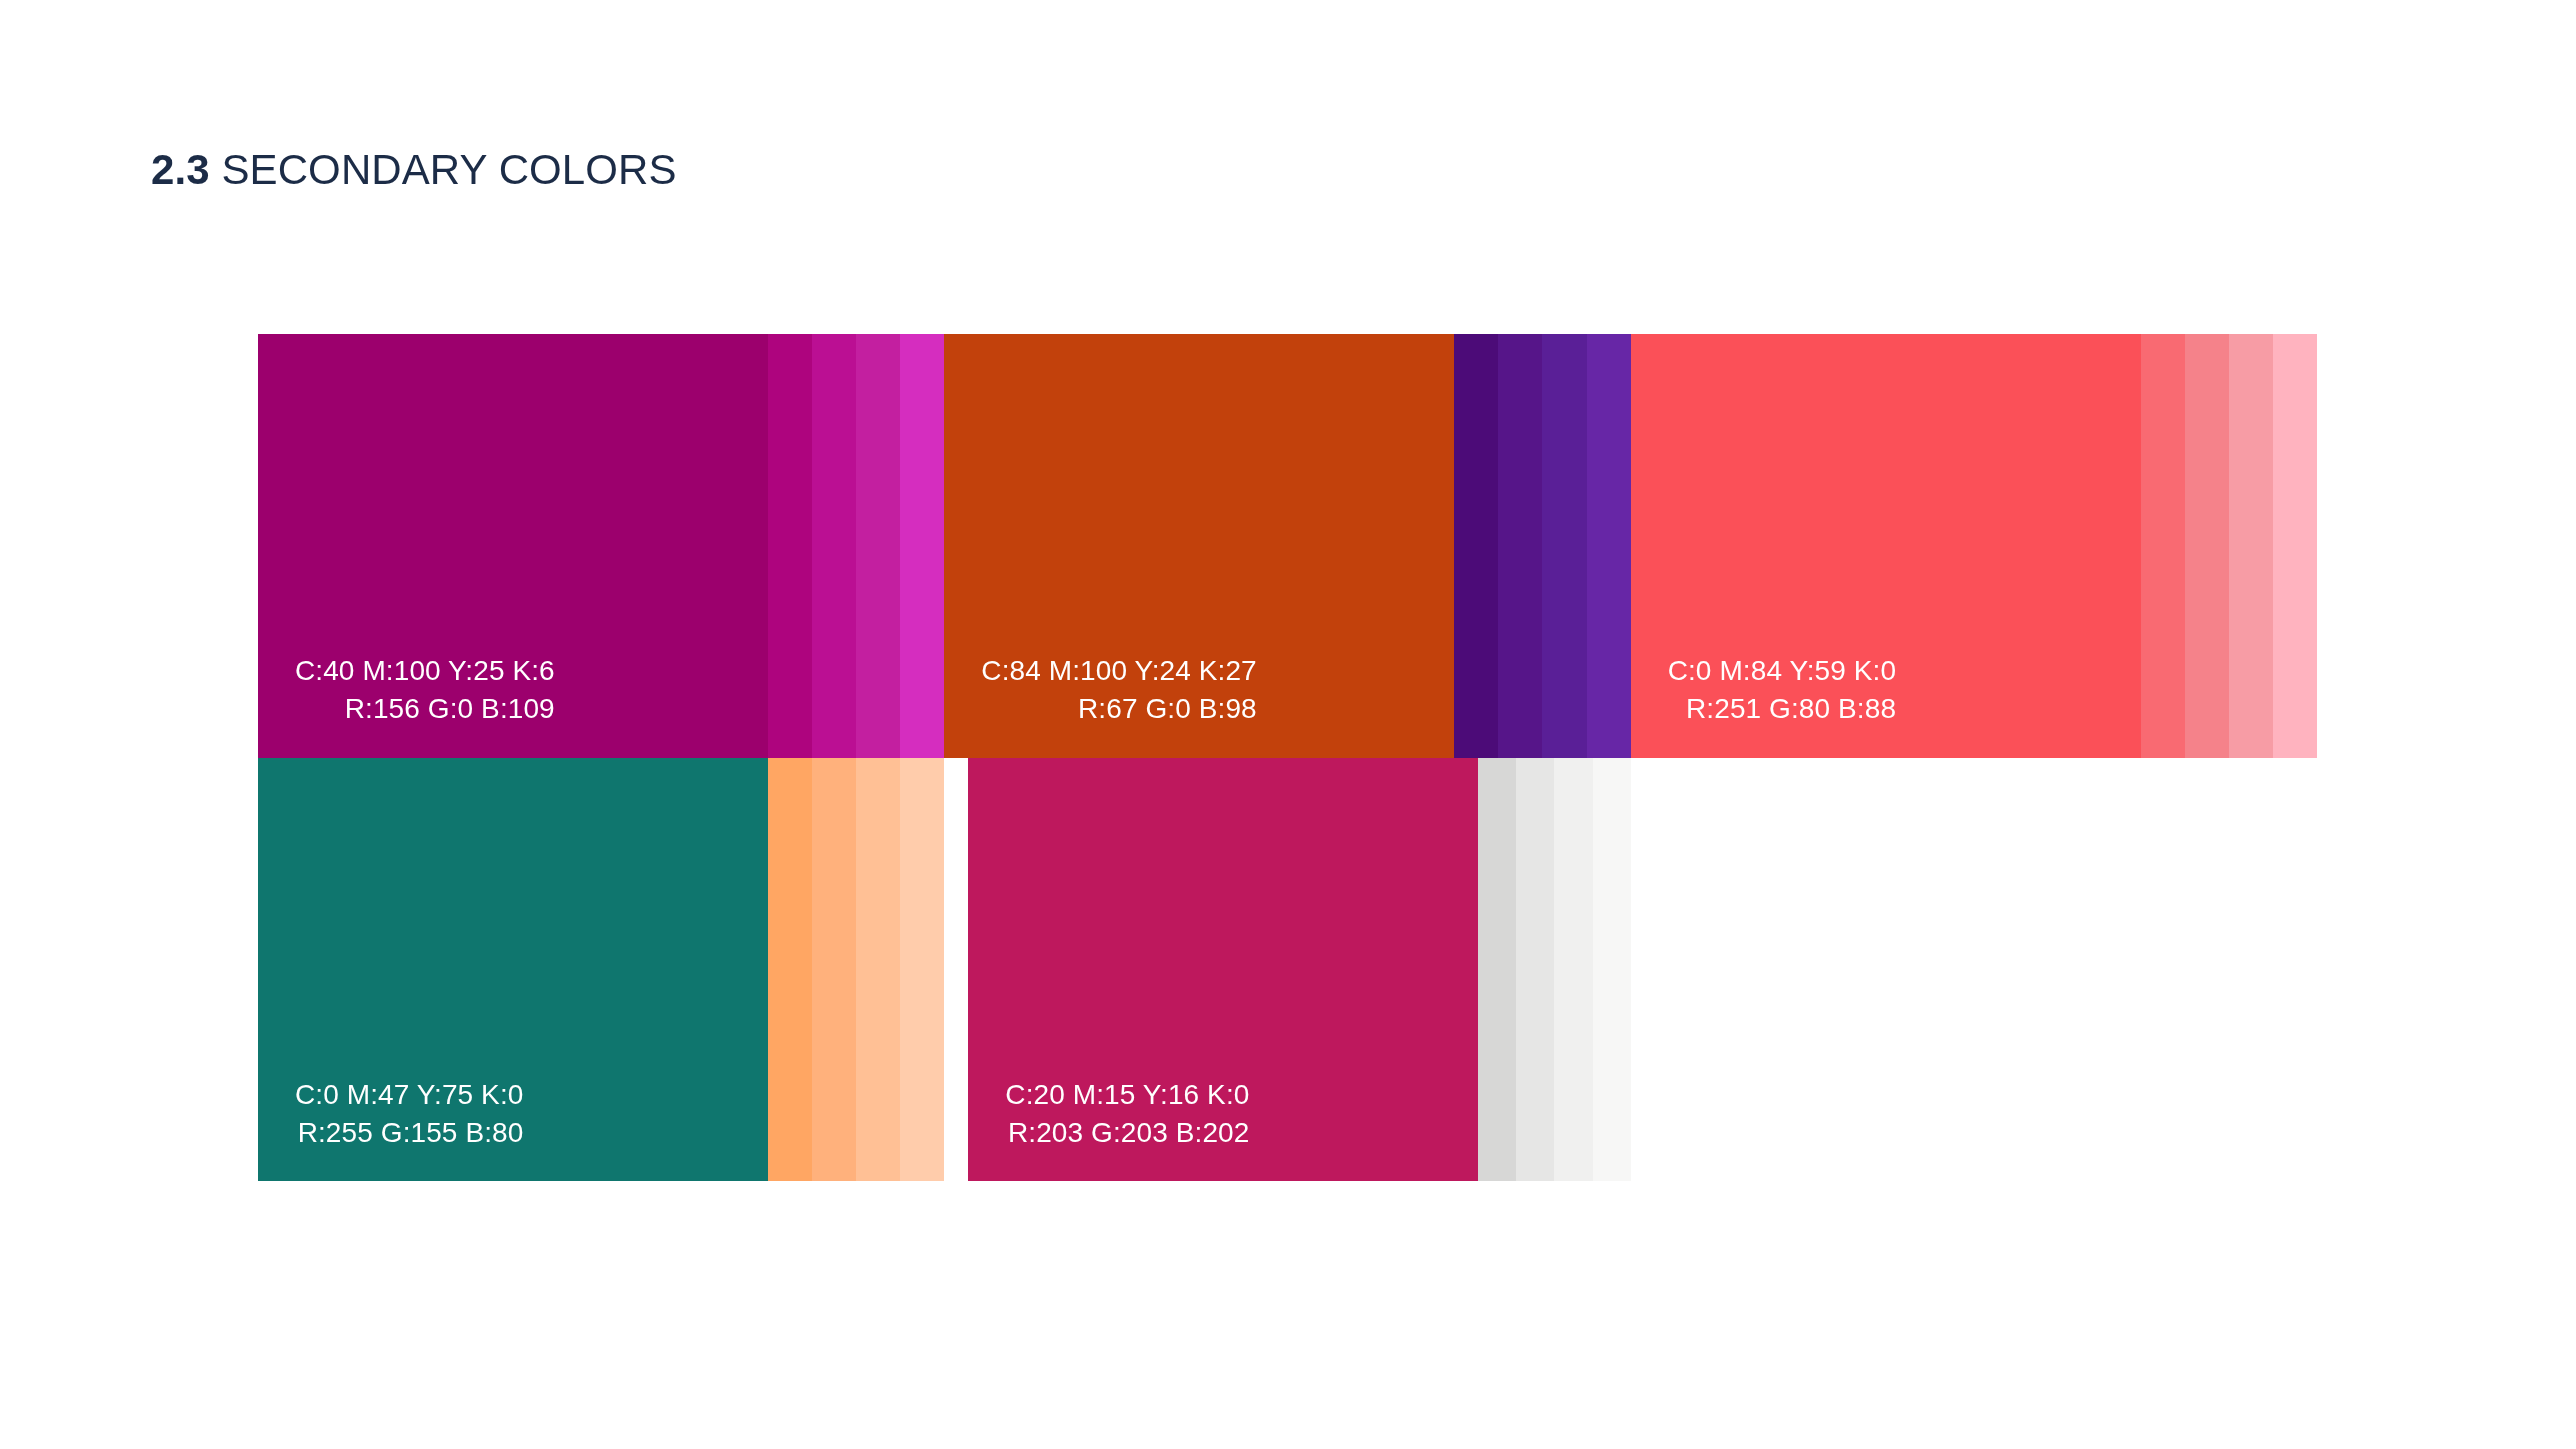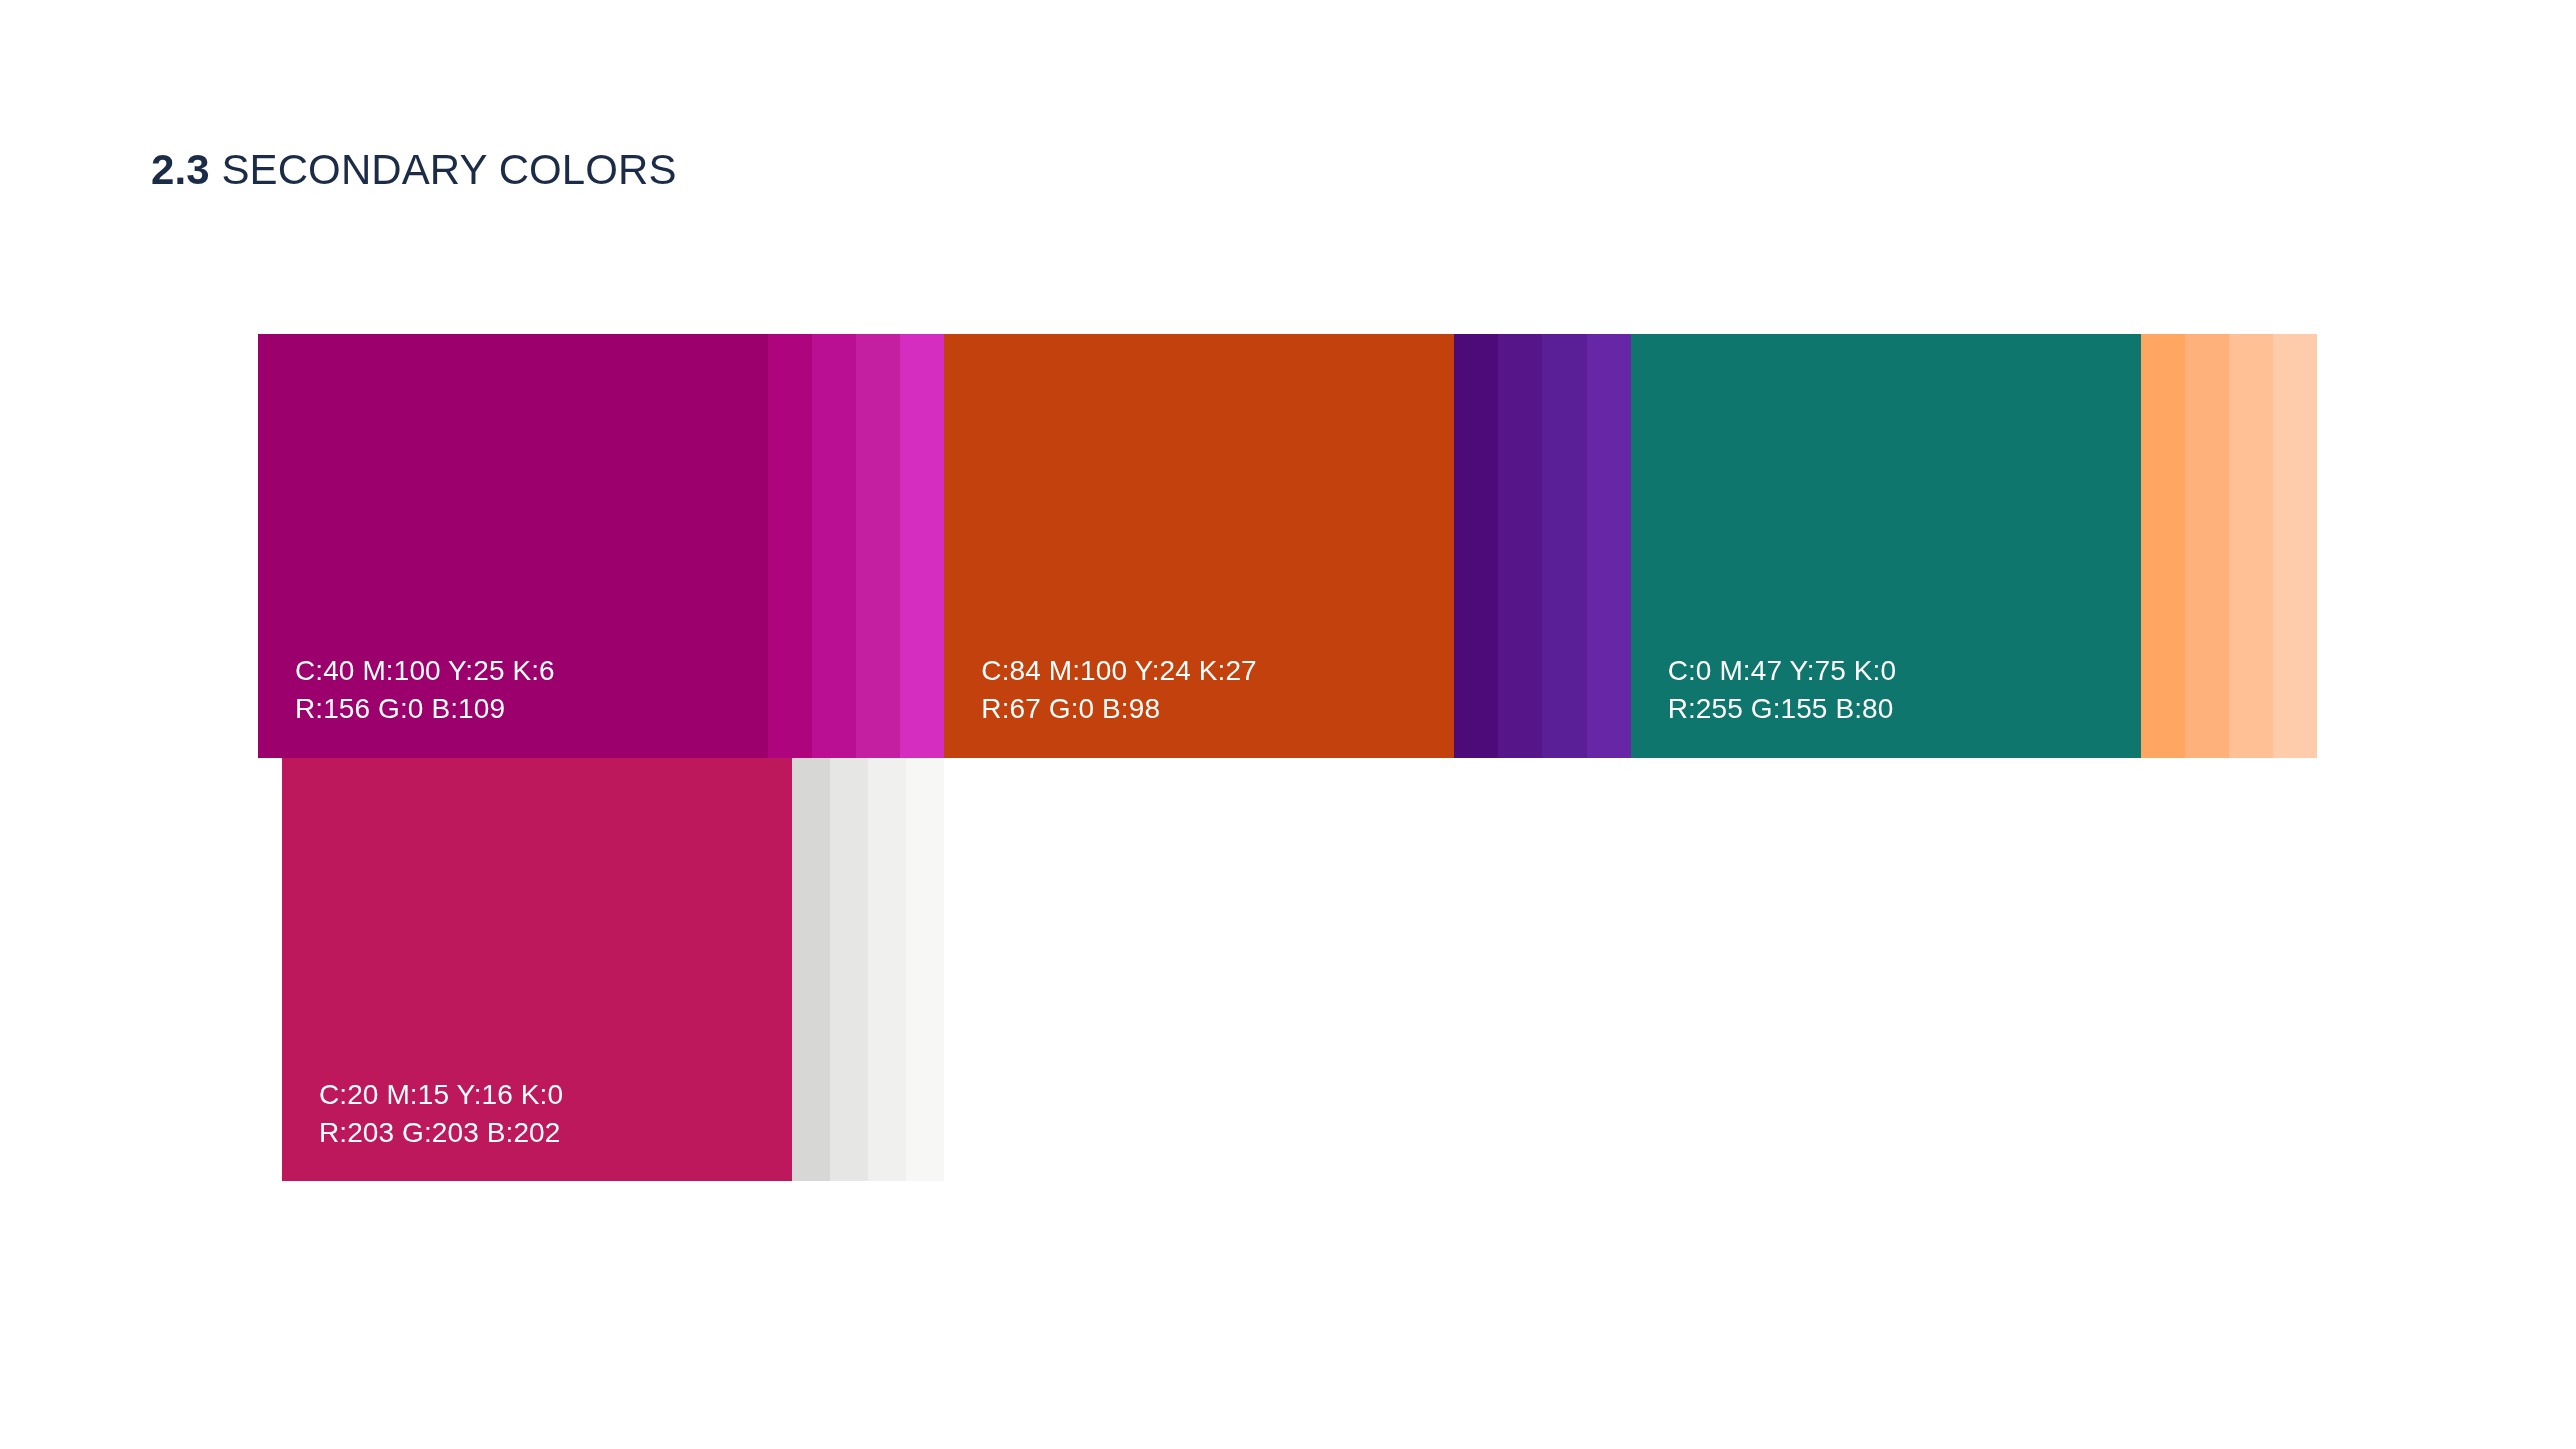--- a/index.html
+++ b/index.html
@@ -46,20 +46,21 @@
     display: grid;
     grid-template-columns: repeat(3, 1fr);
     grid-template-rows: repeat(2, 1fr);
   }
 
   .swatch-cell {
     position: relative;
     display: flex;
     flex-direction: row;
     overflow: hidden;
+    text-align: right;
   }
 
   .swatch-main {
     position: relative;
     flex: 0 0 510px;
     height: 100%;
     display: flex;
     flex-direction: column;
     justify-content: flex-end;
   }
@@ -126,20 +127,34 @@
           </div>
         </div>
         <div class="swatch-tints">
           <div class="tint-strip" style="background-color: rgb(76, 11, 120);"></div>
           <div class="tint-strip" style="background-color: rgb(86, 21, 137);"></div>
           <div class="tint-strip" style="background-color: rgb(90, 31, 151);"></div>
           <div class="tint-strip" style="background-color: rgb(103, 38, 166);"></div>
         </div>
       </div>
       <div class="swatch-cell">
+        <div class="swatch-main" style="background-color: rgb(251, 80, 88);">
+          <div class="swatch-label">
+            <span class="cmyk">C:0 M:84 Y:59 K:0</span>
+            <span class="rgb">R:251 G:80 B:88</span>
+          </div>
+        </div>
+        <div class="swatch-tints">
+          <div class="tint-strip" style="background-color: rgb(249, 106, 114);"></div>
+          <div class="tint-strip" style="background-color: rgb(245, 130, 138);"></div>
+          <div class="tint-strip" style="background-color: rgb(247, 156, 165);"></div>
+          <div class="tint-strip" style="background-color: rgb(255, 179, 191);"></div>
+        </div>
+      </div>
+      <div class="swatch-cell">
         <div class="swatch-main" style="background-color: #0f766e;">
           <div class="swatch-label">
             <span class="cmyk">C:0 M:47 Y:75 K:0</span>
             <span class="rgb">R:255 G:155 B:80</span>
           </div>
         </div>
         <div class="swatch-tints">
           <div class="tint-strip" style="background-color: rgb(255, 166, 99);"></div>
           <div class="tint-strip" style="background-color: rgb(255, 177, 124);"></div>
           <div class="tint-strip" style="background-color: rgb(255, 192, 149);"></div>

